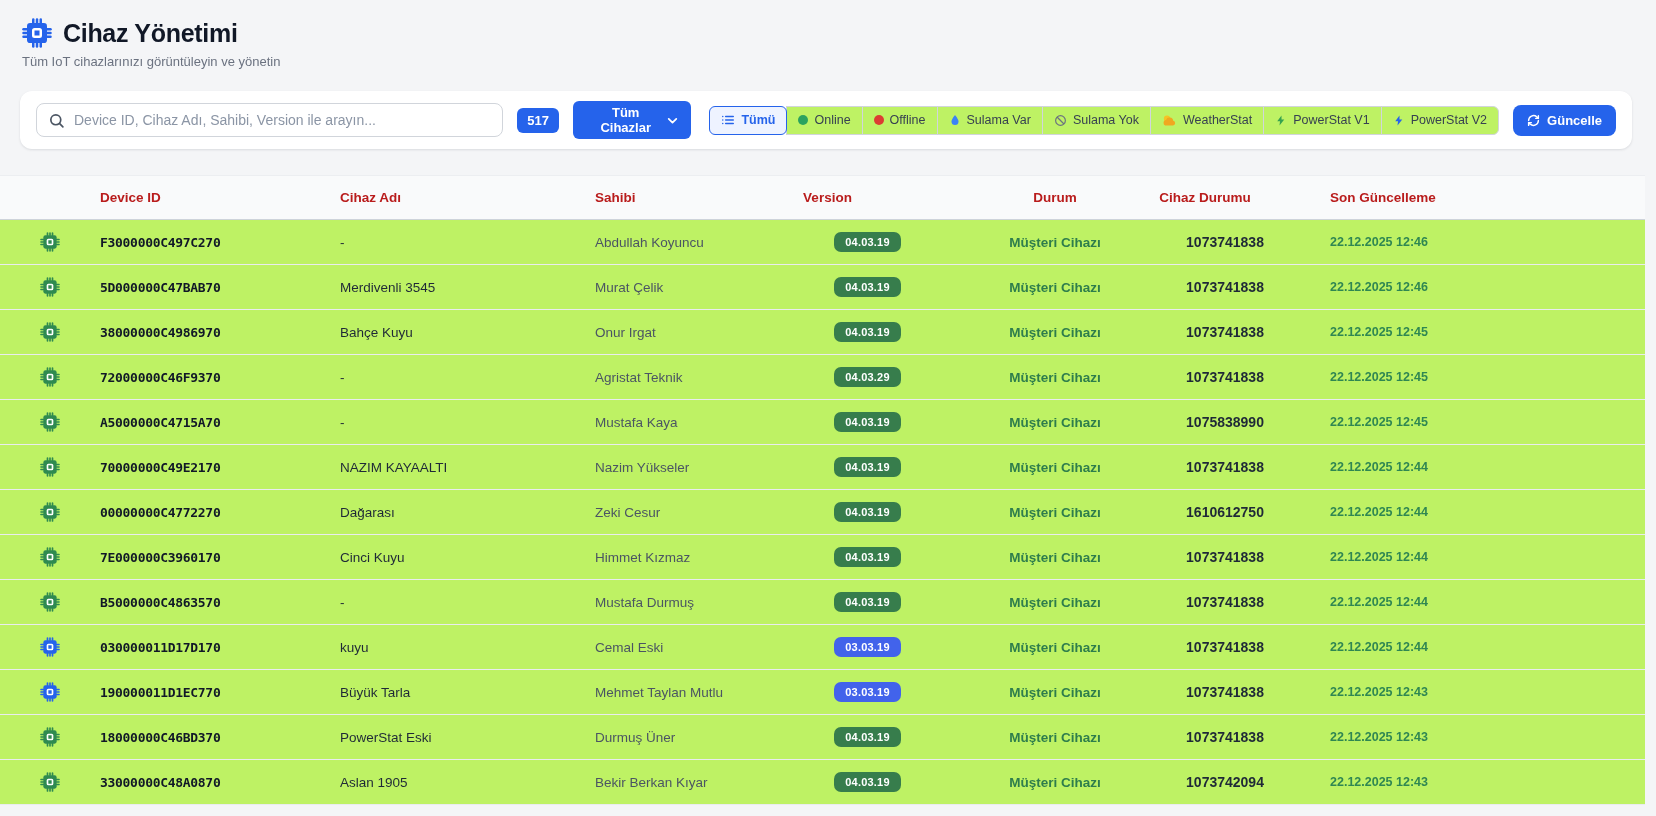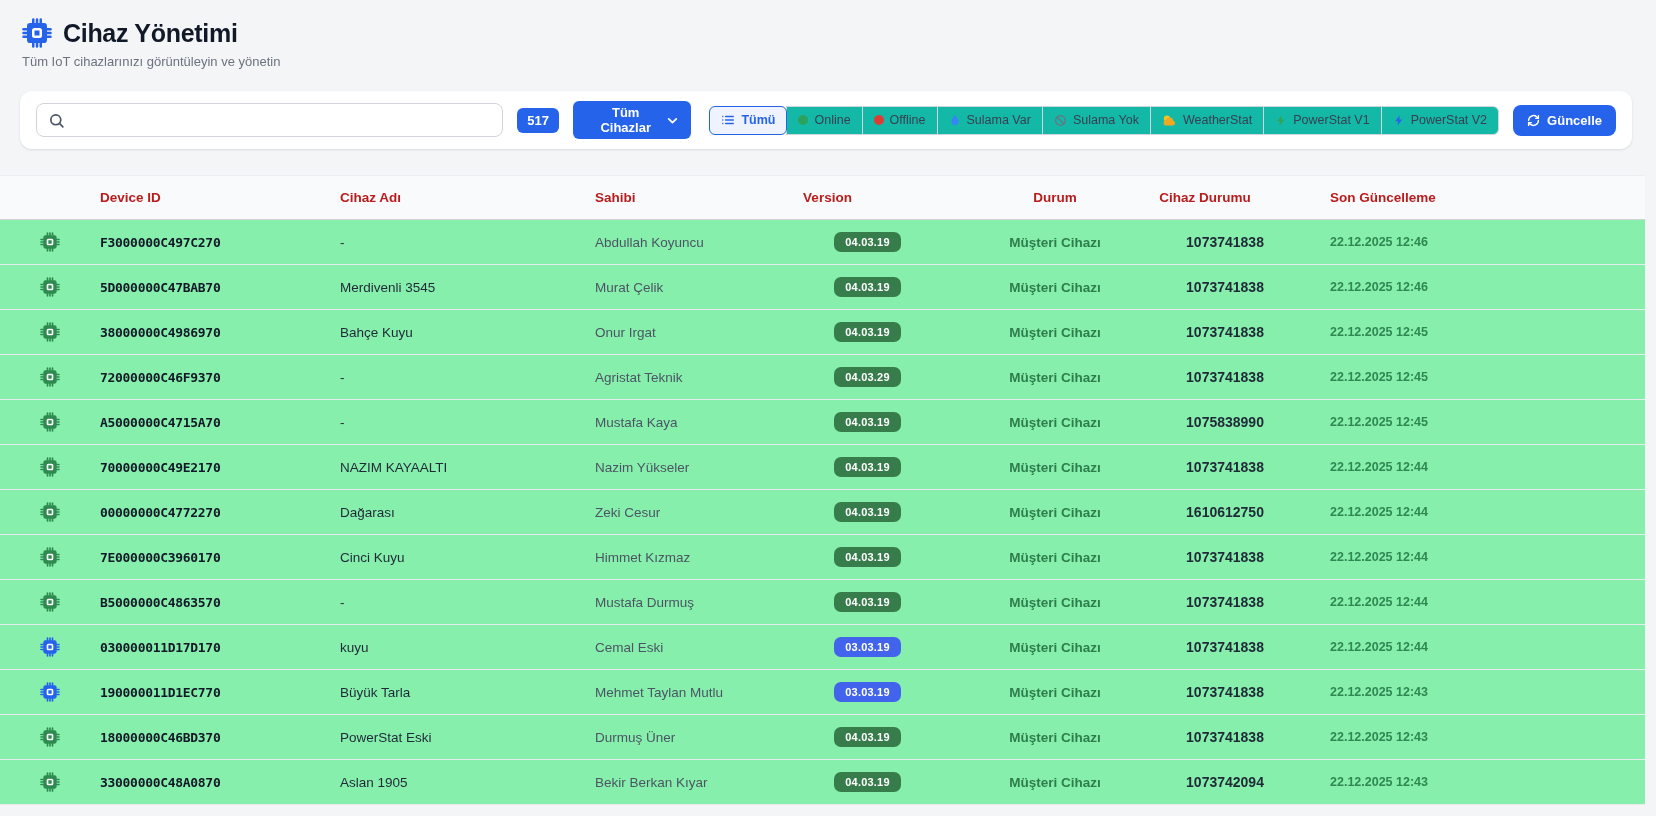--- a/index.html
+++ b/index.html
@@ -43,21 +43,21 @@
     padding: 5px 10px; border-radius: 6px;
   }
   .type-select {
     background: #2563eb; color: #fff; border: none; border-radius: 6px;
     height: 38px; width: 134px; padding: 0 12px; font-size: 13px; font-weight: 700;
     font-family: "Liberation Sans", sans-serif;
     display: flex; align-items: center; justify-content: space-between; cursor: pointer;
   }
   .filter-group { display: flex; align-items: center; margin-left: 4px; }
   .filter-btn {
-    height: 29px; padding: 0 11px; background: #14b8a6; border: 1px solid #d1d5db;
+    height: 29px; padding: 0 11px; background: #bef264; border: 1px solid #d1d5db;
     margin-left: -1px; display: flex; align-items: center; gap: 6px;
     font-size: 12.5px; color: #374151; font-family: "Liberation Sans", sans-serif;
     cursor: pointer; white-space: nowrap;
   }
   .filter-btn:first-child { border-top-left-radius: 6px; border-bottom-left-radius: 6px; margin-left: 0; }
   .filter-btn:last-child { border-top-right-radius: 6px; border-bottom-right-radius: 6px; }
   .filter-btn.active {
     background: #eef3ff; border: 1px solid #2563eb; color: #2563eb;
     border-radius: 6px; position: relative; z-index: 2; font-weight: 700;
   }
@@ -74,21 +74,21 @@
     display: grid;
     grid-template-columns: 100px 240px 255px 185px 175px 200px 140px 1fr;
     align-items: center; height: 45px;
   }
   .thead {
     background: #f9fafb;
     border-top: 1px solid #eceef1;
     border-bottom: 1px solid #ced3da;
     font-size: 13.5px; font-weight: 700; color: #b91c1c;
   }
-  .trow { background: #86efac; border-bottom: 1px solid #e9ecef; }
+  .trow { background: #bef264; border-bottom: 1px solid #e9ecef; }
   .c-center { text-align: center; }
   .c-date { padding-left: 35px; }
   .thead .hd-version { display: inline-block; transform: translateX(-40px); }
   .thead .hd-status  { display: inline-block; transform: translateX(-20px); }
   .cell-id {
     font-family: "DejaVu Sans Mono", "Liberation Mono", monospace;
     font-size: 13px; font-weight: 600; color: #111827; letter-spacing: -0.3px;
   }
   .cell-name { font-size: 13.5px; color: #1f2937; }
   .cell-owner { font-size: 13.5px; color: #4b5563; }
@@ -135,20 +135,21 @@
 </header>
 
 <div class="toolbar-card">
   <div class="search-box">
     <span class="icon-wrap">
       <svg width="17" height="17" viewBox="0 0 24 24" fill="none" stroke="#4b5563" stroke-width="2.4" stroke-linecap="round">
         <circle cx="11" cy="11" r="7"></circle>
           <line x1="16.5" y1="16.5" x2="21" y2="21"></line>
       </svg>
     </span>
+    <input type="text" placeholder="Device ID, Cihaz Adı, Sahibi, Version ile arayın..." style="">
   </div>
   <span class="count-badge">517</span>
   <button class="type-select">
     <span>Tüm Cihazlar</span>
     <span class="icon-wrap">
       <svg width="13" height="13" viewBox="0 0 24 24" fill="none" stroke="#ffffff" stroke-width="3.2" stroke-linecap="round" stroke-linejoin="round">
         <polyline points="5 9 12 16 19 9"></polyline>
       </svg>
     </span>
   </button>

